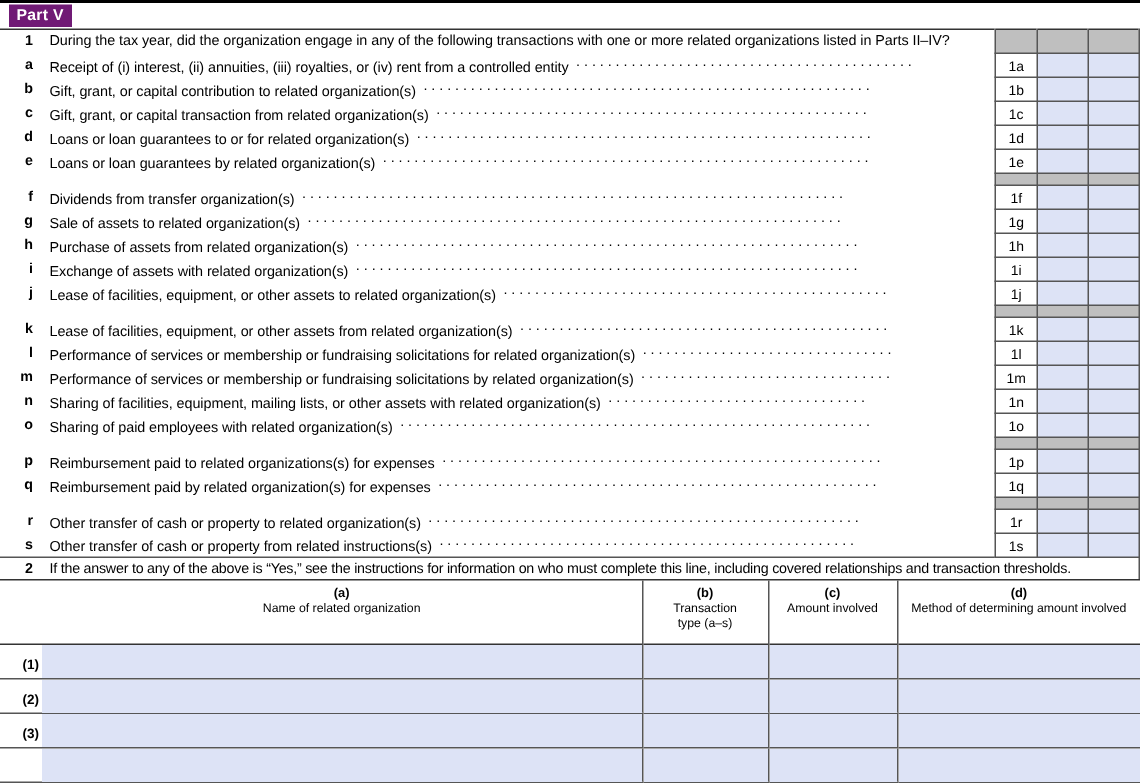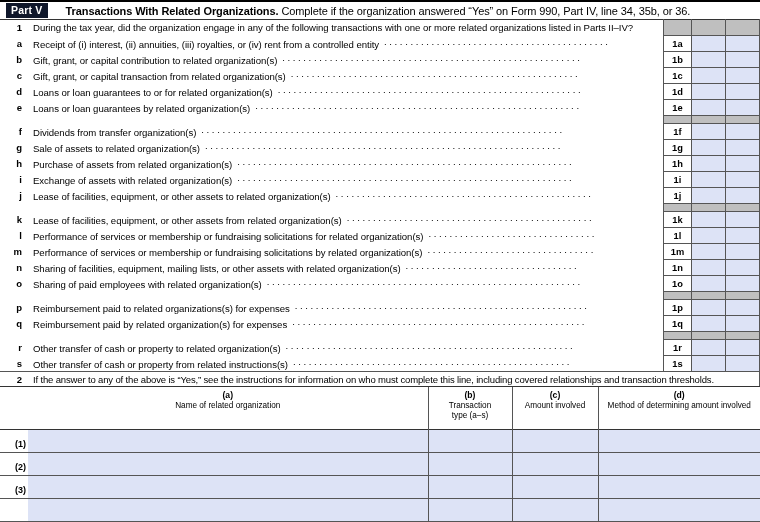--- a/index.html
+++ b/index.html
@@ -18,21 +18,21 @@
   
   #part-header {
     position: relative;
     height: 19px;
     border-top: 2.5px solid #000;
     display: flex;
     align-items: center;
     padding-left: 6px;
   }
   #part-badge {
-    background: #0f172a;
+    background: #701a75;
     color: #fff;
     font-weight: bold;
     font-size: 10.5px;
     line-height: 13px;
     padding: 1px 5px 1px 5px;
     letter-spacing: 0.2px;
     white-space: nowrap;
   }
   #part-title-wrap {
     margin-left: 18px;
@@ -49,21 +49,21 @@
     width: 760px;
     table-layout: fixed;
     border-top: 1.5px solid #333;
   }
   #q-table td { padding: 0; vertical-align: middle; }
 
   .c-letter   { width: 26px;  text-align: right; padding-right: 4px !important;
                 font-weight: bold; font-size: 9.5px; }
   .c-text     { padding-left: 7px !important; font-size: 9.6px;
                 white-space: nowrap; overflow: hidden; letter-spacing: -0.05px; }
-  .c-ref      { width: 28px;  text-align: center; font-weight: bold; font-size: 9.3px;
+  .c-ref      { width: 28px;  text-align: center; font-weight: normal; font-size: 9.3px;
                 border-left: 1.2px solid #555; border-right: 1.2px solid #555; }
   .c-yes, .c-no { width: 34px; border-right: 1.2px solid #555; }
   .c-yes      { background: #dde3f6; }
   .c-no       { background: #dde3f6; }
 
   tr.qrow { height: 16px; }
   tr.qrow .c-ref, tr.qrow .c-yes, tr.qrow .c-no { border-bottom: 1.2px solid #555; }
   tr.qrow .c-ref { border-top: 1.2px solid #555; }
 
   tr.spacer { height: 8px; }
@@ -141,23 +141,20 @@
     vertical-align: bottom;
   }
   .rownum { font-weight: bold; font-size: 9px; line-height: 10px;
             display: inline-block; position: relative; top: 3px; }
 </style>
 </head>
 <body>
 
 <div id="part-header">
   <span id="part-badge">Part V</span>
-  <span id="part-title-wrap">
-    <span id="part-title-bold">Transactions With Related Organizations.</span><span id="part-title-rest"> Complete if the organization answered “Yes” on Form 990, Part IV, line 34, 35b, or 36.</span>
-  </span>
 </div>
 
 <table id="q-table">
   <colgroup>
     <col class="c-letter">
       <col>
       <col class="c-ref">
       <col class="c-yes">
       <col class="c-no">
   </colgroup>

